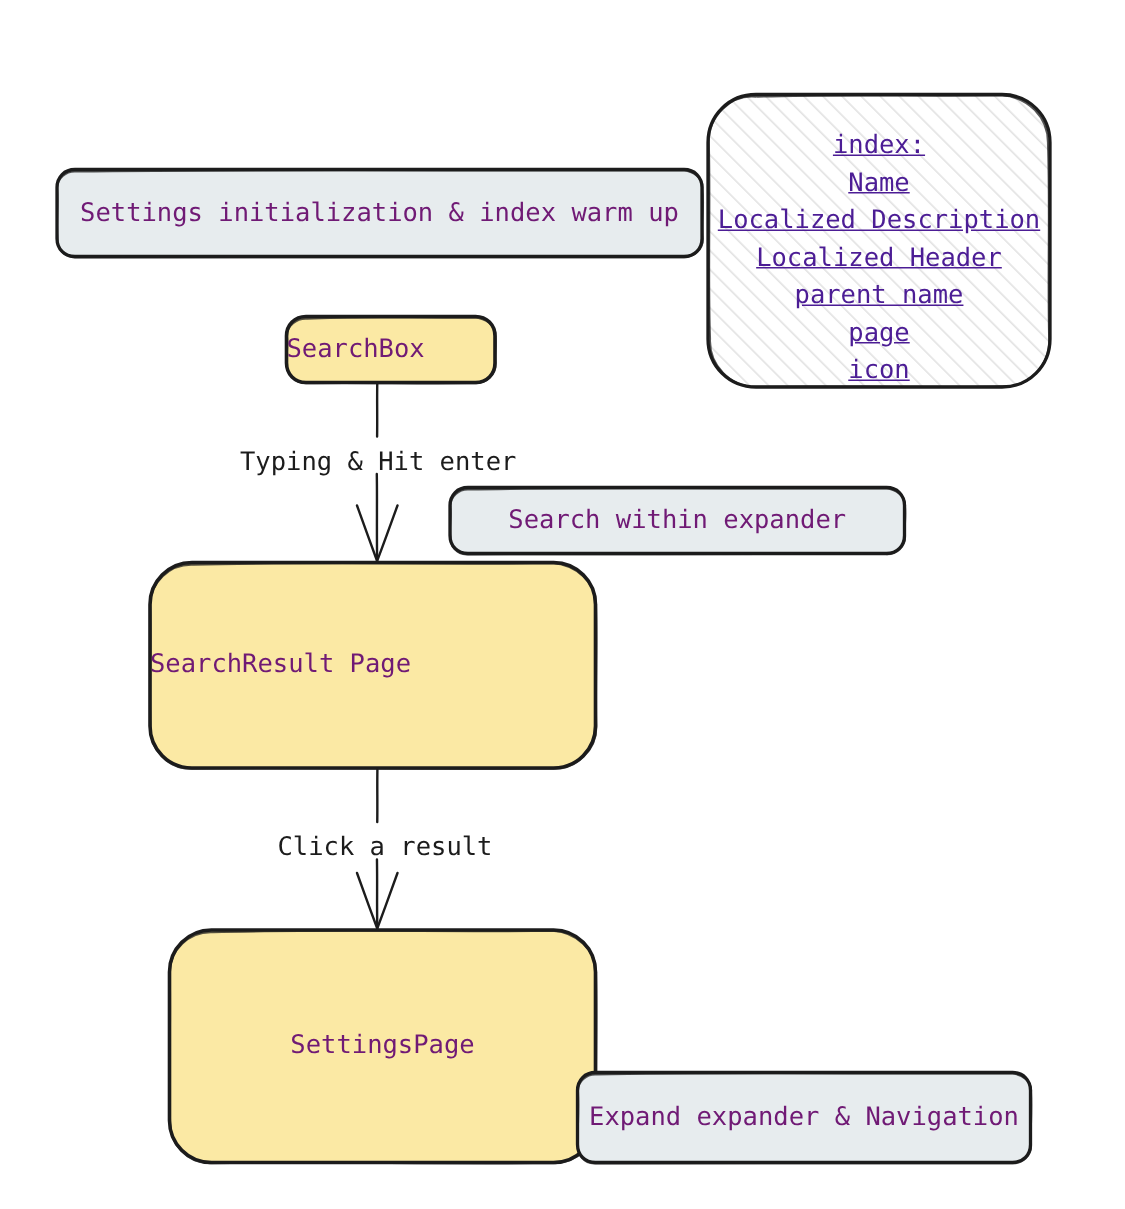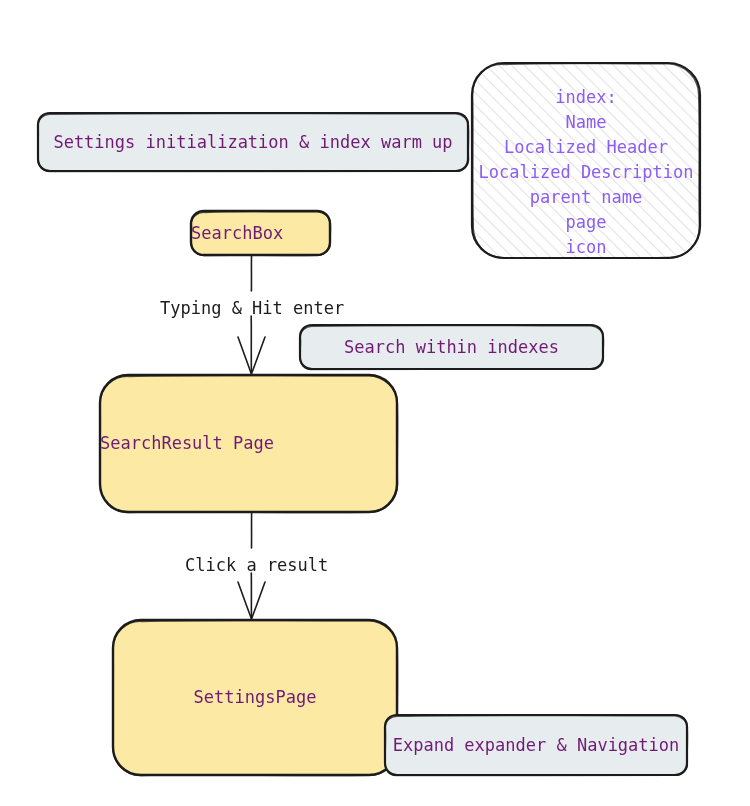--- a/index.html
+++ b/index.html
@@ -37,22 +37,23 @@
   }
   .hit {
     position: absolute;
     background: transparent;
   }
   .idx-line {
     display: block;
     text-align: center;
     line-height: 25px;
     font-size: 17px;
-    color: #8b5cf6;
+    color: #4c1d95;
     white-space: pre;
+    text-decoration: underline;
   }
   #index-text {
     position: absolute;
     left: 472px;
     top: 85px;
     width: 228px;
     pointer-events: none;
   }
 </style>
 </head>
@@ -154,34 +155,34 @@
     <path d="M398,716.4 C480,714.7 595,716.2 674,715.6 C681.5,716.2 688,721 687.4,728
              C688.2,742 686.6,756 687.4,763.5 C687.8,770.5 681.5,776 674.5,775.4
              C595,776.3 480,774.8 396.5,775.6 C389.5,775.9 384.6,770 385.4,763.5
              C384.6,756 386.2,742 385.4,728 C385,721 391,715.8 398,716.4" fill="none" stroke="#1c1c1c" stroke-width="1.3" stroke-linecap="round" opacity="0.75"></path>
   </g>
 </svg>
 
 <div id="index-text">
   <span class="idx-line">index:</span>
   <span class="idx-line">Name</span>
+  <span class="idx-line">Localized Description</span>
   <span class="idx-line">Localized Header</span>
-  <span class="idx-line">Localized Description</span>
   <span class="idx-line">parent name</span>
   <span class="idx-line">page</span>
   <span class="idx-line">icon</span>
 </div>
 
 <div class="node-label" style="left:38px; top:113px; width:430px; height:58px; line-height:58px; text-align:center; font-size:17px;">Settings initialization &amp; index warm up</div>
 
 <div class="node-label" style="left:191px; top:211px; width:139px; height:44px; line-height:44px; text-align:left; font-size:17px;">SearchBox</div>
 
 <div class="edge-label" style="left:160px; top:300px; font-size:17px; line-height:17px;">Typing &amp; Hit enter</div>
 
-<div class="node-label" style="left:300px; top:325px; width:303px; height:44px; line-height:44px; text-align:center; font-size:17px;">Search within indexes</div>
+<div class="node-label" style="left:300px; top:325px; width:303px; height:44px; line-height:44px; text-align:center; font-size:17px;">Search within expander</div>
 
 <div class="node-label" style="left:100px; top:375px; width:297px; height:137px; line-height:137px; text-align:left; font-size:17px;">SearchResult Page</div>
 
 <div class="edge-label" style="left:185px; top:557px; font-size:17px; line-height:17px;">Click a result</div>
 
 <div class="node-label" style="left:113px; top:620px; width:284px; height:155px; line-height:155px; text-align:center; font-size:17px;">SettingsPage</div>
 
 <div class="node-label" style="left:385px; top:715px; width:302px; height:44px; line-height:60px; text-align:center; font-size:17px;">Expand expander &amp; Navigation</div>
 
 <div class="hit" style="left:191px; top:211px; width:139px; height:44px;"></div>

